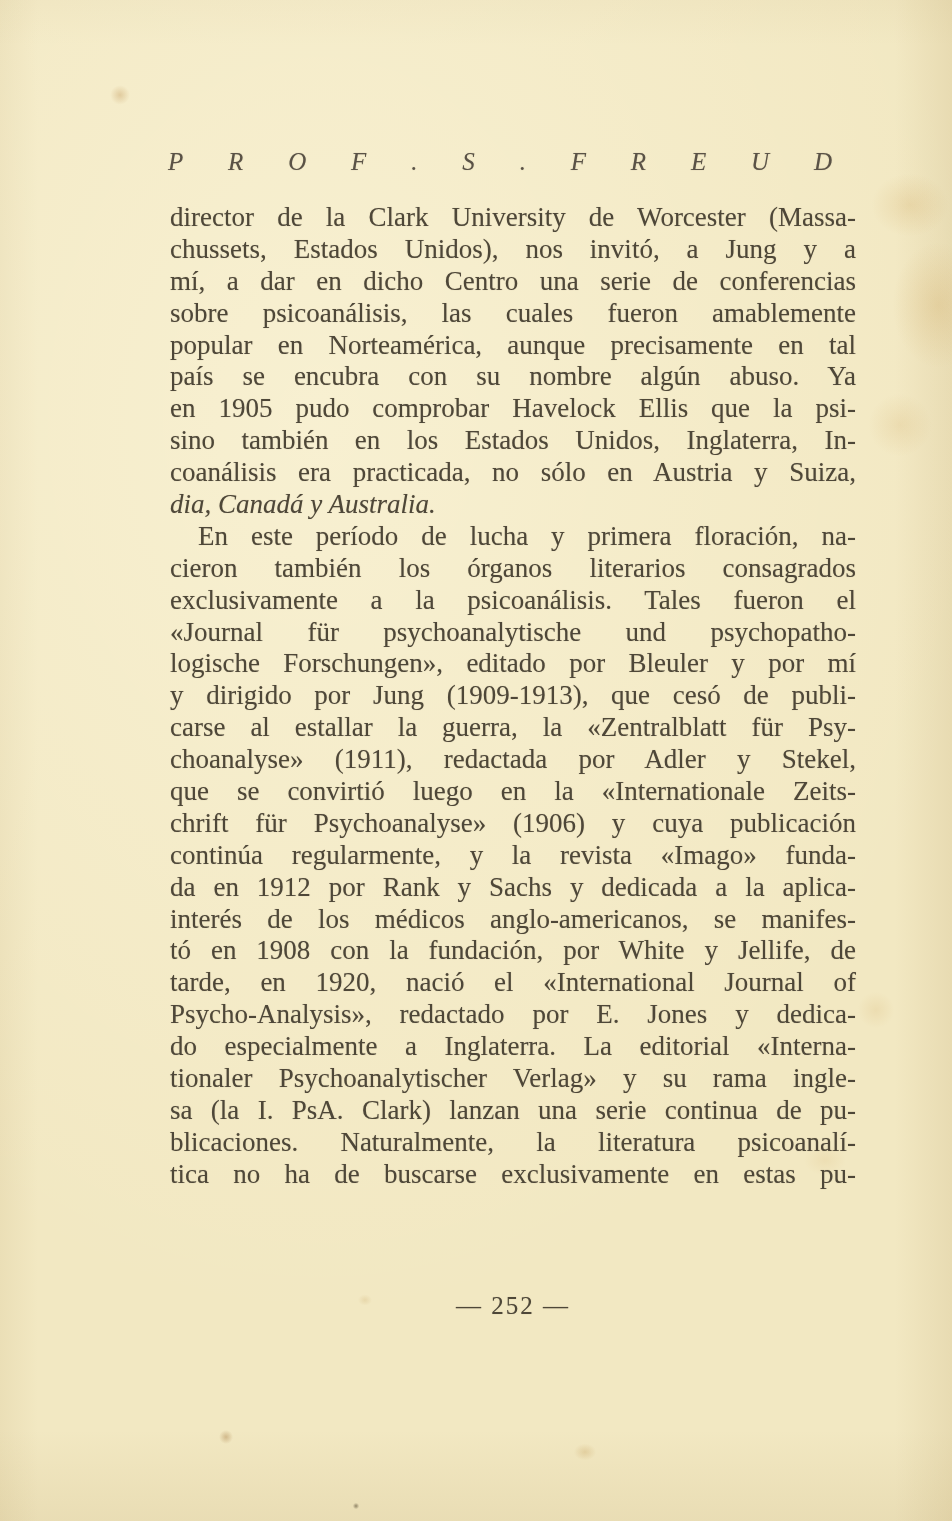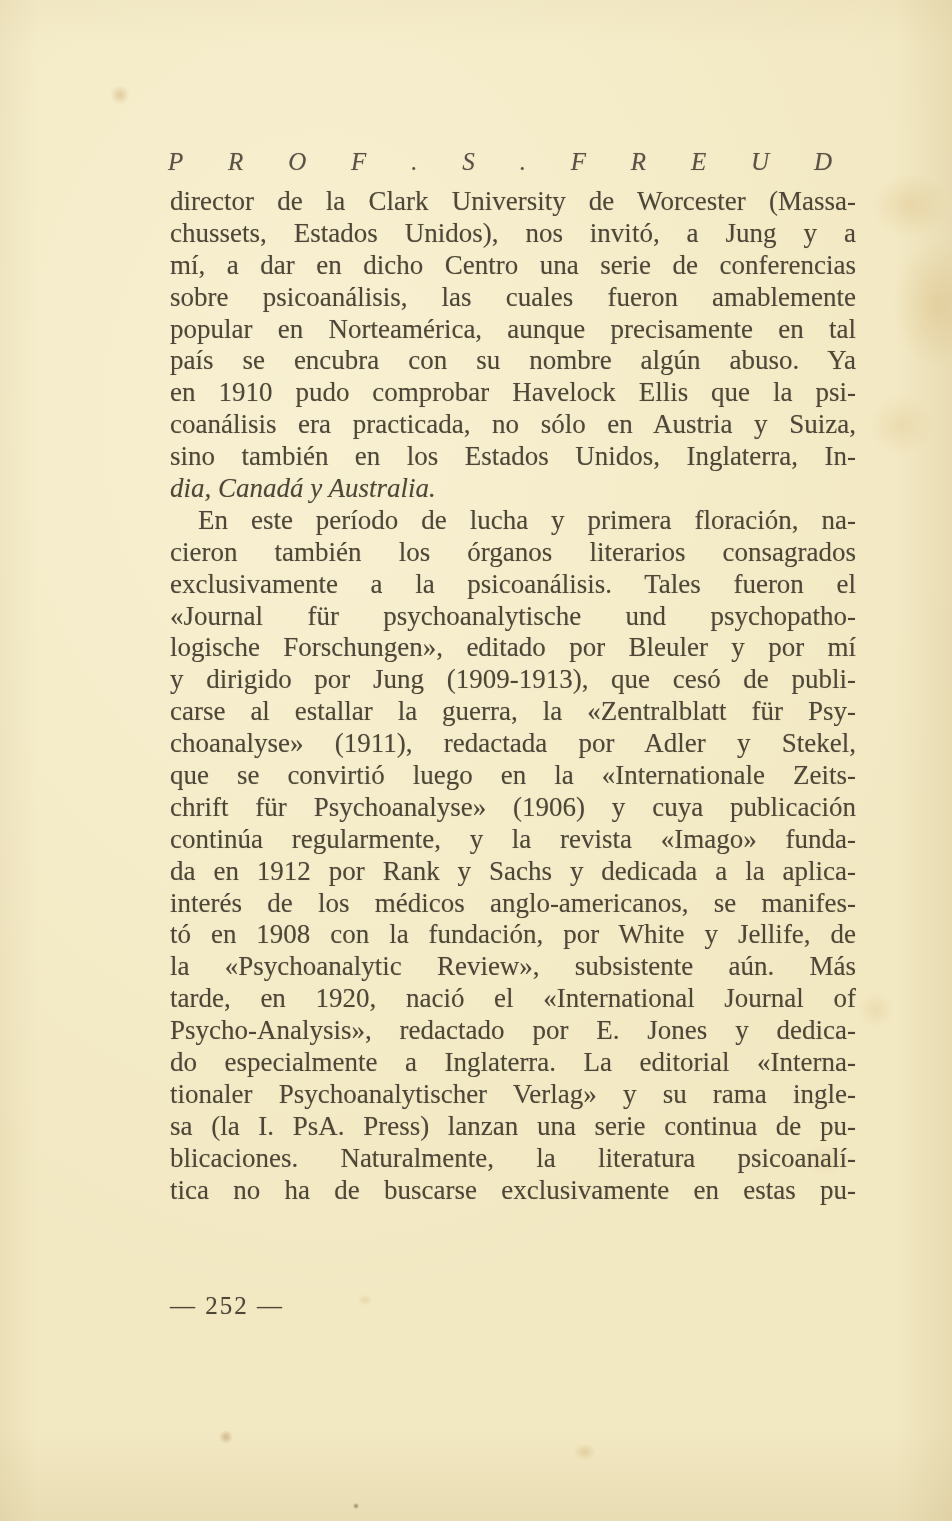--- a/index.html
+++ b/index.html
@@ -45,21 +45,21 @@
     font-style: italic;
     font-size: 25px;
     color: #5a5246;
     text-shadow: 0 0 1px rgba(90,82,70,0.35);
   }
   .running-header span {
     display: inline-block;
   }
   .text-block {
     position: absolute;
-    top: 186px;
+    top: 202px;
     left: 170px;
     width: 686px;
     color: #4e4738;
     text-shadow: 0 0 1px rgba(78,71,56,0.30);
   }
   .line {
     font-size: 27px;
     line-height: 31.9px;
     height: 31.9px;
     white-space: nowrap;
@@ -74,21 +74,21 @@
     -moz-text-align-last: left;
   }
   .line.indent {
     text-indent: 28px;
   }
   .page-number {
     position: absolute;
     top: 1292px;
     left: 170px;
     width: 686px;
-    text-align: left;
+    text-align: center;
     font-size: 25px;
     color: #4e4738;
     letter-spacing: 2px;
     text-shadow: 0 0 1px rgba(78,71,56,0.30);
   }
 </style>
 </head>
 <body>
 
 <div class="page">
@@ -108,43 +108,42 @@
     <span>D</span>
   </div>
 
   <div class="text-block">
     <div class="line">director de la Clark University de Worcester (Massa-</div>
     <div class="line">chussets, Estados Unidos), nos invitó, a Jung y a</div>
     <div class="line">mí, a dar en dicho Centro una serie de conferencias</div>
     <div class="line">sobre psicoanálisis, las cuales fueron amablemente</div>
     <div class="line">popular en Norteamérica, aunque precisamente en tal</div>
     <div class="line">país se encubra con su nombre algún abuso. Ya</div>
-    <div class="line">en 1910 pudo comprobar Havelock Ellis que la psi-</div>
+    <div class="line">en 1905 pudo comprobar Havelock Ellis que la psi-</div>
+    <div class="line">sino también en los Estados Unidos, Inglaterra, In-</div>
     <div class="line">coanálisis era practicada, no sólo en Austria y Suiza,</div>
-    <div class="line">sino también en los Estados Unidos, Inglaterra, In-</div>
     <div class="line para-end">dia, Canadá y Australia.</div>
     <div class="line indent">En este período de lucha y primera floración, na-</div>
     <div class="line">cieron también los órganos literarios consagrados</div>
     <div class="line">exclusivamente a la psicoanálisis. Tales fueron el</div>
     <div class="line">«Journal für psychoanalytische und psychopatho-</div>
     <div class="line">logische Forschungen», editado por Bleuler y por mí</div>
     <div class="line">y dirigido por Jung (1909-1913), que cesó de publi-</div>
     <div class="line">carse al estallar la guerra, la «Zentralblatt für Psy-</div>
     <div class="line">choanalyse» (1911), redactada por Adler y Stekel,</div>
     <div class="line">que se convirtió luego en la «Internationale Zeits-</div>
     <div class="line">chrift für Psychoanalyse» (1906) y cuya publicación</div>
     <div class="line">continúa regularmente, y la revista «Imago» funda-</div>
     <div class="line">da en 1912 por Rank y Sachs y dedicada a la aplica-</div>
     <div class="line">interés de los médicos anglo-americanos, se manifes-</div>
     <div class="line">tó en 1908 con la fundación, por White y Jellife, de</div>
-    <div class="line">la «Psychoanalytic Review», subsistente aún. Más</div>
     <div class="line">tarde, en 1920, nació el «International Journal of</div>
     <div class="line">Psycho-Analysis», redactado por E. Jones y dedica-</div>
     <div class="line">do especialmente a Inglaterra. La editorial «Interna-</div>
     <div class="line">tionaler Psychoanalytischer Verlag» y su rama ingle-</div>
-    <div class="line">sa (la I. PsA. Press) lanzan una serie continua de pu-</div>
+    <div class="line">sa (la I. PsA. Clark) lanzan una serie continua de pu-</div>
     <div class="line">blicaciones. Naturalmente, la literatura psicoanalí-</div>
     <div class="line">tica no ha de buscarse exclusivamente en estas pu-</div>
   </div>
 
   <div class="page-number">— 252 —</div>
 
 </div>
 
 </body></html>

